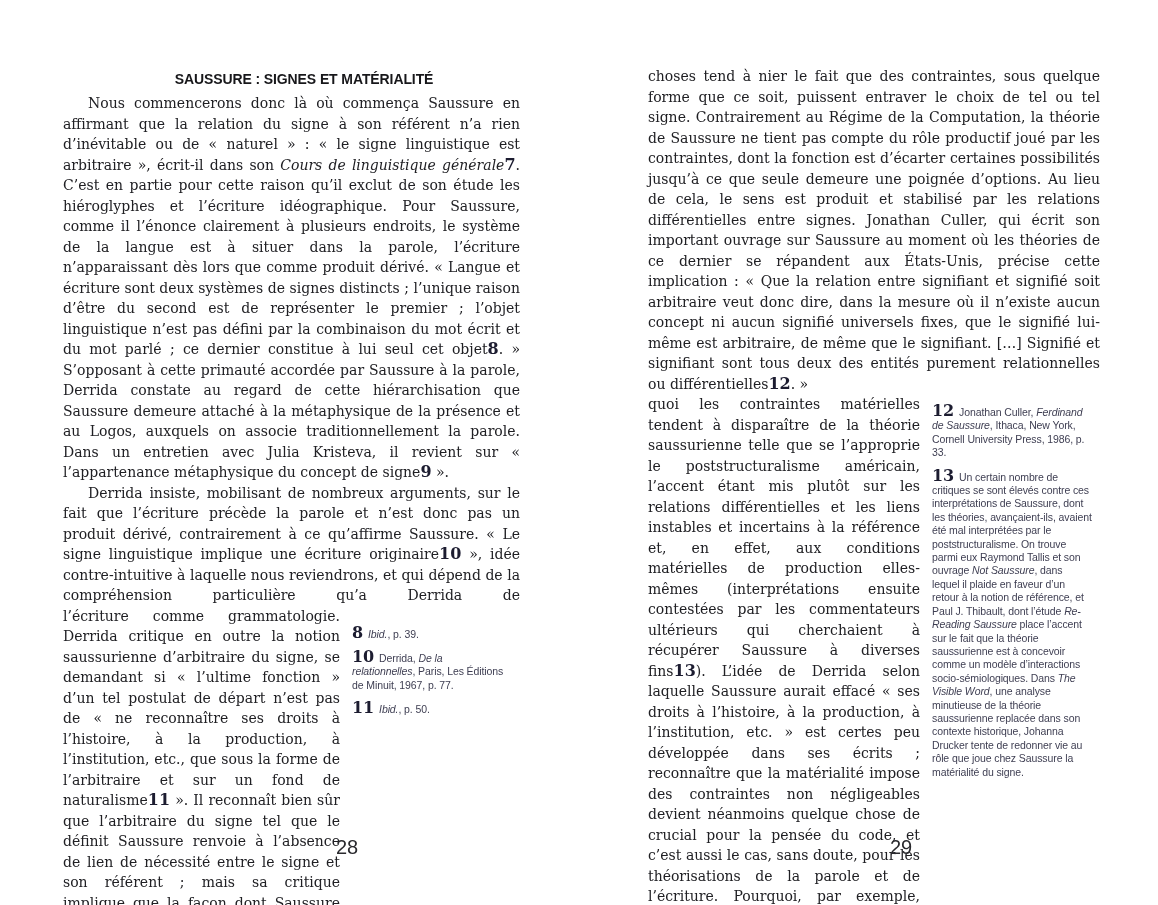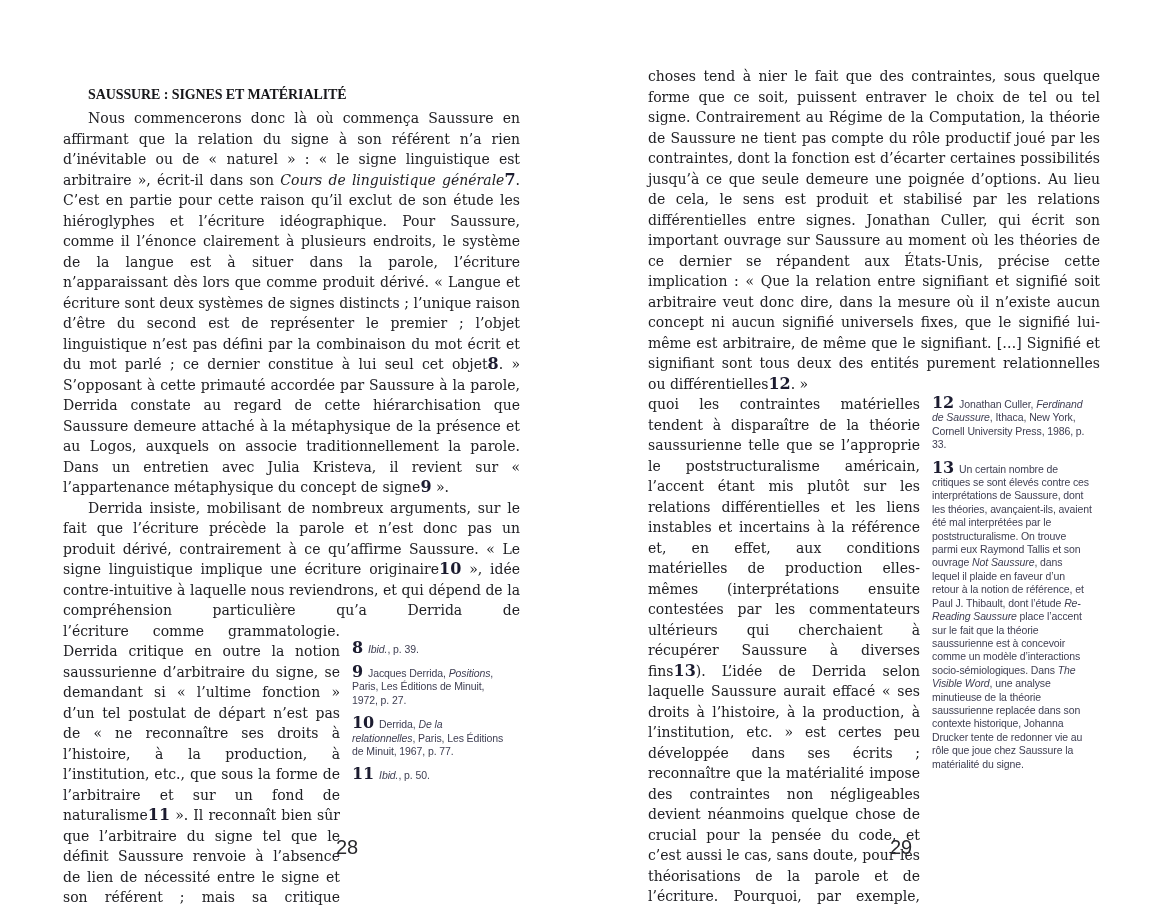--- a/index.html
+++ b/index.html
@@ -15,45 +15,45 @@
     width:1158px;height:905px;position:relative;
     background:var(--page-bg);
     font-family:"DejaVu Serif", serif;
     color:var(--body-text);
   }
   .page{position:absolute;}
   #page-left{left:63px;top:71px;width:457px;}
   #page-right{left:648px;top:66px;width:452px;}
 
   .heading{
-    font-family:Liberation Serif, serif;
+    font-family:Liberation Sans, sans-serif;
     font-weight:700;font-size:14px;letter-spacing:-0.1px;
     color:var(--heading-text);
-    margin:15px 0 5px 25px;line-height:17px;
+    margin:0 0 5px 25px;line-height:17px;text-align:center;
   }
   p.body{
     margin:0;font-size:14px;line-height:20.5px;
     text-align:justify;hyphens:auto;-webkit-hyphens:auto;
   }
   p.indent{text-indent:25px;}
   p.fill-last{text-align-last:justify;}
 
   .cols{display:flex;align-items:flex-start;}
   .narrow-left{width:277px;flex:none;}
   .narrow-right{width:272px;flex:none;}
 
   .notes{
     flex:none;margin-left:12px;
     font-family:"Liberation Sans", sans-serif;
     font-size:10.5px;line-height:13.4px;
     color:var(--note-text);
     letter-spacing:-0.1px;
   }
   .notes-left{width:152px;margin-top:20px;}
-  .notes-right{width:160px;margin-top:2px;}
+  .notes-right{width:160px;margin-top:10px;}
   .note{margin-bottom:9px;}
   .note-num{
     font-family:"DejaVu Serif", serif;
     font-weight:700;font-size:16px;line-height:13.4px;
     color:var(--note-number);
     margin-right:5px;
   }
   .it{font-style:italic;}
   .fn{
     font-family:"DejaVu Serif", serif;
@@ -76,21 +76,20 @@
 
   <section class="page" id="page-left">
     <h1 class="heading">SAUSSURE : SIGNES ET MATÉRIALITÉ</h1>
     <p class="body indent"><span>Nous commencerons donc là où commença Saussure en affirmant que la relation du signe à son référent n’a rien d’inévitable ou de « naturel » : « le signe linguistique est arbitraire », écrit-il dans son </span><span class="it">Cours de linguistique générale</span><span class="fn">7</span><span>. C’est en partie pour cette raison qu’il exclut de son étude les hiéroglyphes et l’écriture idéographique. Pour Saussure, comme il l’énonce clairement à plusieurs endroits, le système de la langue est à situer dans la parole, l’écriture n’apparaissant dès lors que comme produit dérivé. « Langue et écriture sont deux systèmes de signes distincts ; l’unique raison d’être du second est de représenter le premier ; l’objet linguistique n’est pas défini par la combinaison du mot écrit et du mot parlé ; ce dernier constitue à lui seul cet objet</span><span class="fn">8</span><span>. » S’opposant à cette primauté accordée par Saussure à la parole, Derrida constate au regard de cette hiérarchisation que Saussure demeure attaché à la métaphysique de la présence et au Logos, auxquels on associe traditionnellement la parole. Dans un entretien avec Julia Kristeva, il revient sur « l’appartenance métaphysique du concept de signe</span><span class="fn">9</span><span> ».</span></p>
     <p class="body indent fill-last"><span>Derrida insiste, mobilisant de nombreux arguments, sur le fait que l’écriture précède la parole et n’est donc pas un produit dérivé, contrairement à ce qu’affirme Saussure. « Le signe linguistique implique une écriture originaire</span><span class="fn">10</span><span> », idée contre-intuitive à laquelle nous reviendrons, et qui dépend de la compréhension particulière qu’a Derrida de</span></p>
     <div class="cols">
       <p class="body narrow-left"><span>l’écriture comme grammatologie. Derrida critique en outre la notion saussurienne d’arbitraire du signe, se demandant si « l’ultime fonction » d’un tel postulat de départ n’est pas de « ne reconnaître ses droits à l’histoire, à la production, à l’institution, etc., que sous la forme de l’arbitraire et sur un fond de naturalisme</span><span class="fn">11</span><span> ». Il reconnaît bien sûr que l’arbitraire du signe tel que le définit Saussure renvoie à l’absence de lien de nécessité entre le signe et son référent ; mais sa critique implique que la façon dont Saussure formule les</span></p>
       <aside class="notes notes-left">
 
           <div class="note"><span class="note-num">8</span><span class="note-text"><span class="it">Ibid.</span><span>, p. 39.</span></span></div>
-          <div class="note"><span class="note-num">9</span><span class="note-text"><span>Jacques Derrida, </span><span class="it">Positions</span><span>, Paris, Les Éditions de Minuit, 1972, p. 27.</span></span></div>
           <div class="note"><span class="note-num">10</span><span class="note-text"><span>Derrida, </span><span class="it">De la relationnelles</span><span>, Paris, Les Éditions de Minuit, 1967, p. 77.</span></span></div>
           <div class="note"><span class="note-num">11</span><span class="note-text"><span class="it">Ibid.</span><span>, p. 50.</span></span></div>
         </aside>
     </div>
   </section>
 
   <section class="page" id="page-right">
     <p class="body"><span>choses tend à nier le fait que des contraintes, sous quelque forme que ce soit, puissent entraver le choix de tel ou tel signe. Contrairement au Régime de la Computation, la théorie de Saussure ne tient pas compte du rôle productif joué par les contraintes, dont la fonction est d’écarter certaines possibilités jusqu’à ce que seule demeure une poignée d’options. Au lieu de cela, le sens est produit et stabilisé par les relations différentielles entre signes. Jonathan Culler, qui écrit son important ouvrage sur Saussure au moment où les théories de ce dernier se répandent aux États-Unis, précise cette implication : « Que la relation entre signifiant et signifié soit arbitraire veut donc dire, dans la mesure où il n’existe aucun concept ni aucun signifié universels fixes, que le signifié lui-même est arbitraire, de même que le signifiant. […] Signifié et signifiant sont tous deux des entités purement relationnelles ou différentielles</span><span class="fn">12</span><span>. »</span></p>
     <div class="cols">
       <p class="body narrow-right"><span>quoi les contraintes matérielles tendent à disparaître de la théorie saussurienne telle que se l’approprie le poststructuralisme américain, l’accent étant mis plutôt sur les relations différentielles et les liens instables et incertains à la référence et, en effet, aux conditions matérielles de production elles-mêmes (interprétations ensuite contestées par les commentateurs ultérieurs qui cherchaient à récupérer Saussure à diverses fins</span><span class="fn">13</span><span>). L’idée de Derrida selon laquelle Saussure aurait effacé « ses droits à l’histoire, à la production, à l’institution, etc. » est certes peu développée dans ses écrits ; reconnaître que la matérialité impose des contraintes non négligeables devient néanmoins quelque chose de crucial pour la pensée du code, et c’est aussi le cas, sans doute, pour les théorisations de la parole et de l’écriture. Pourquoi, par exemple, n’existe-t-il aucun mot</span></p>

